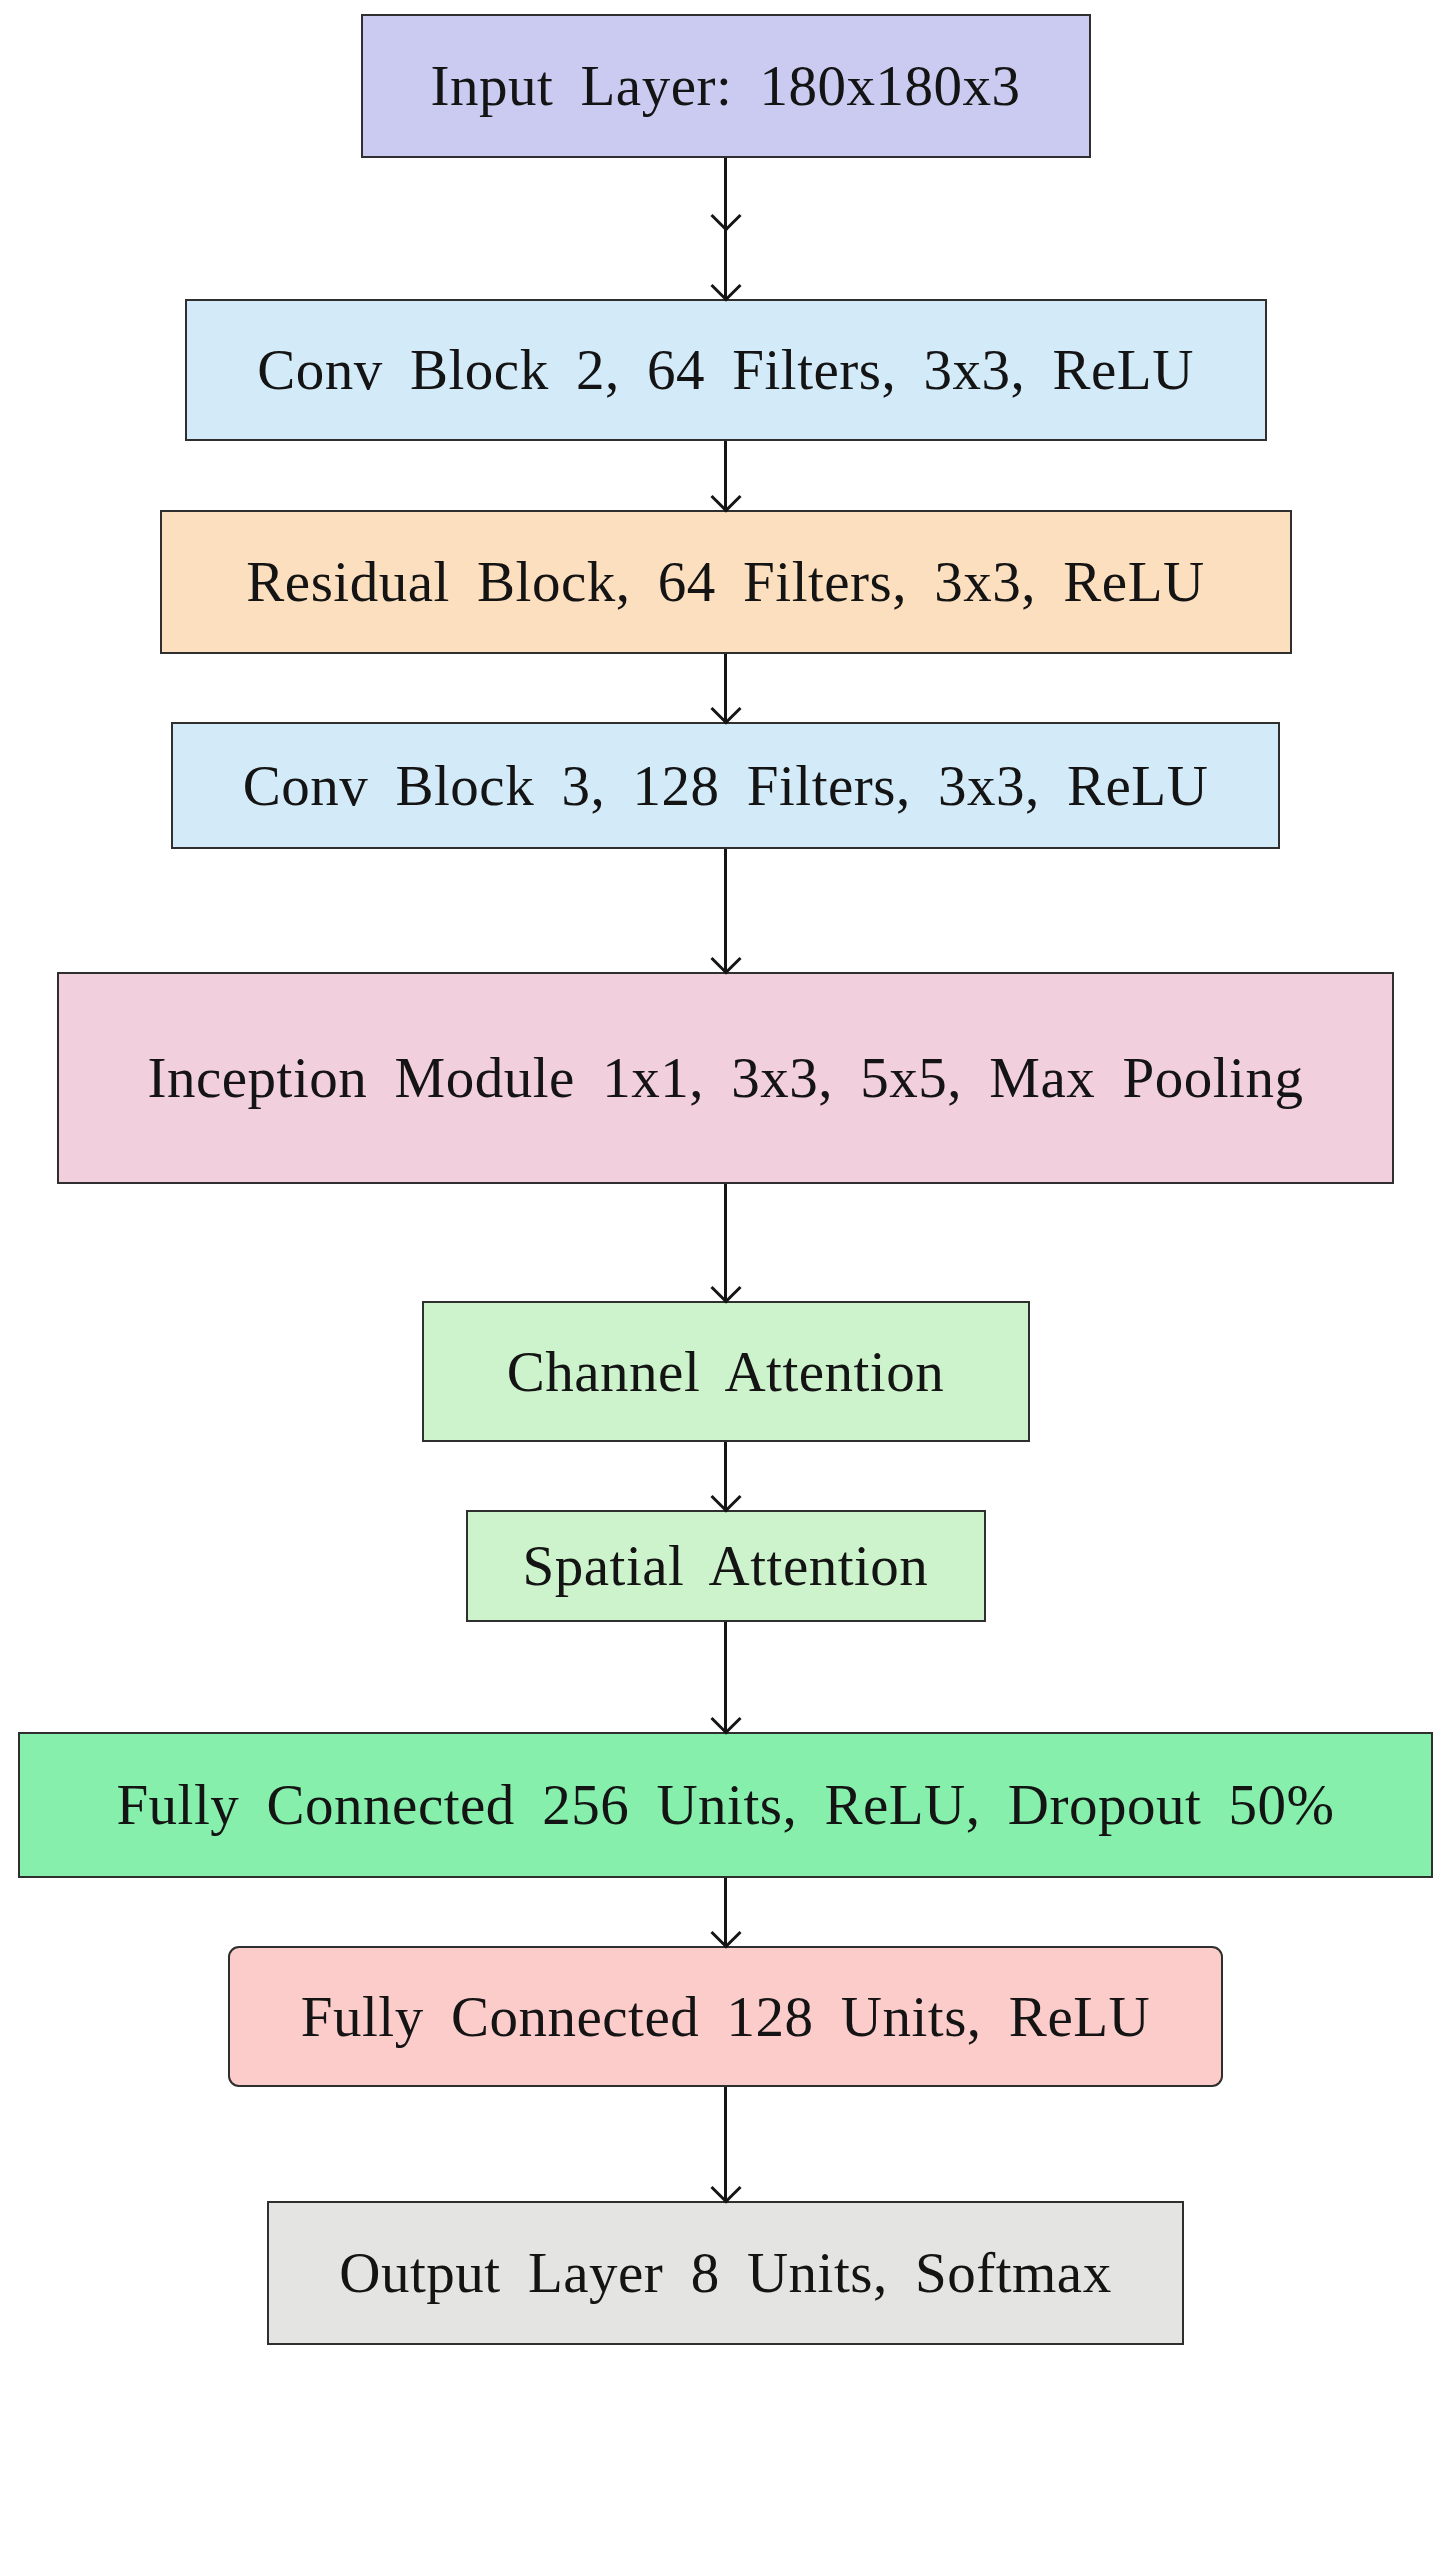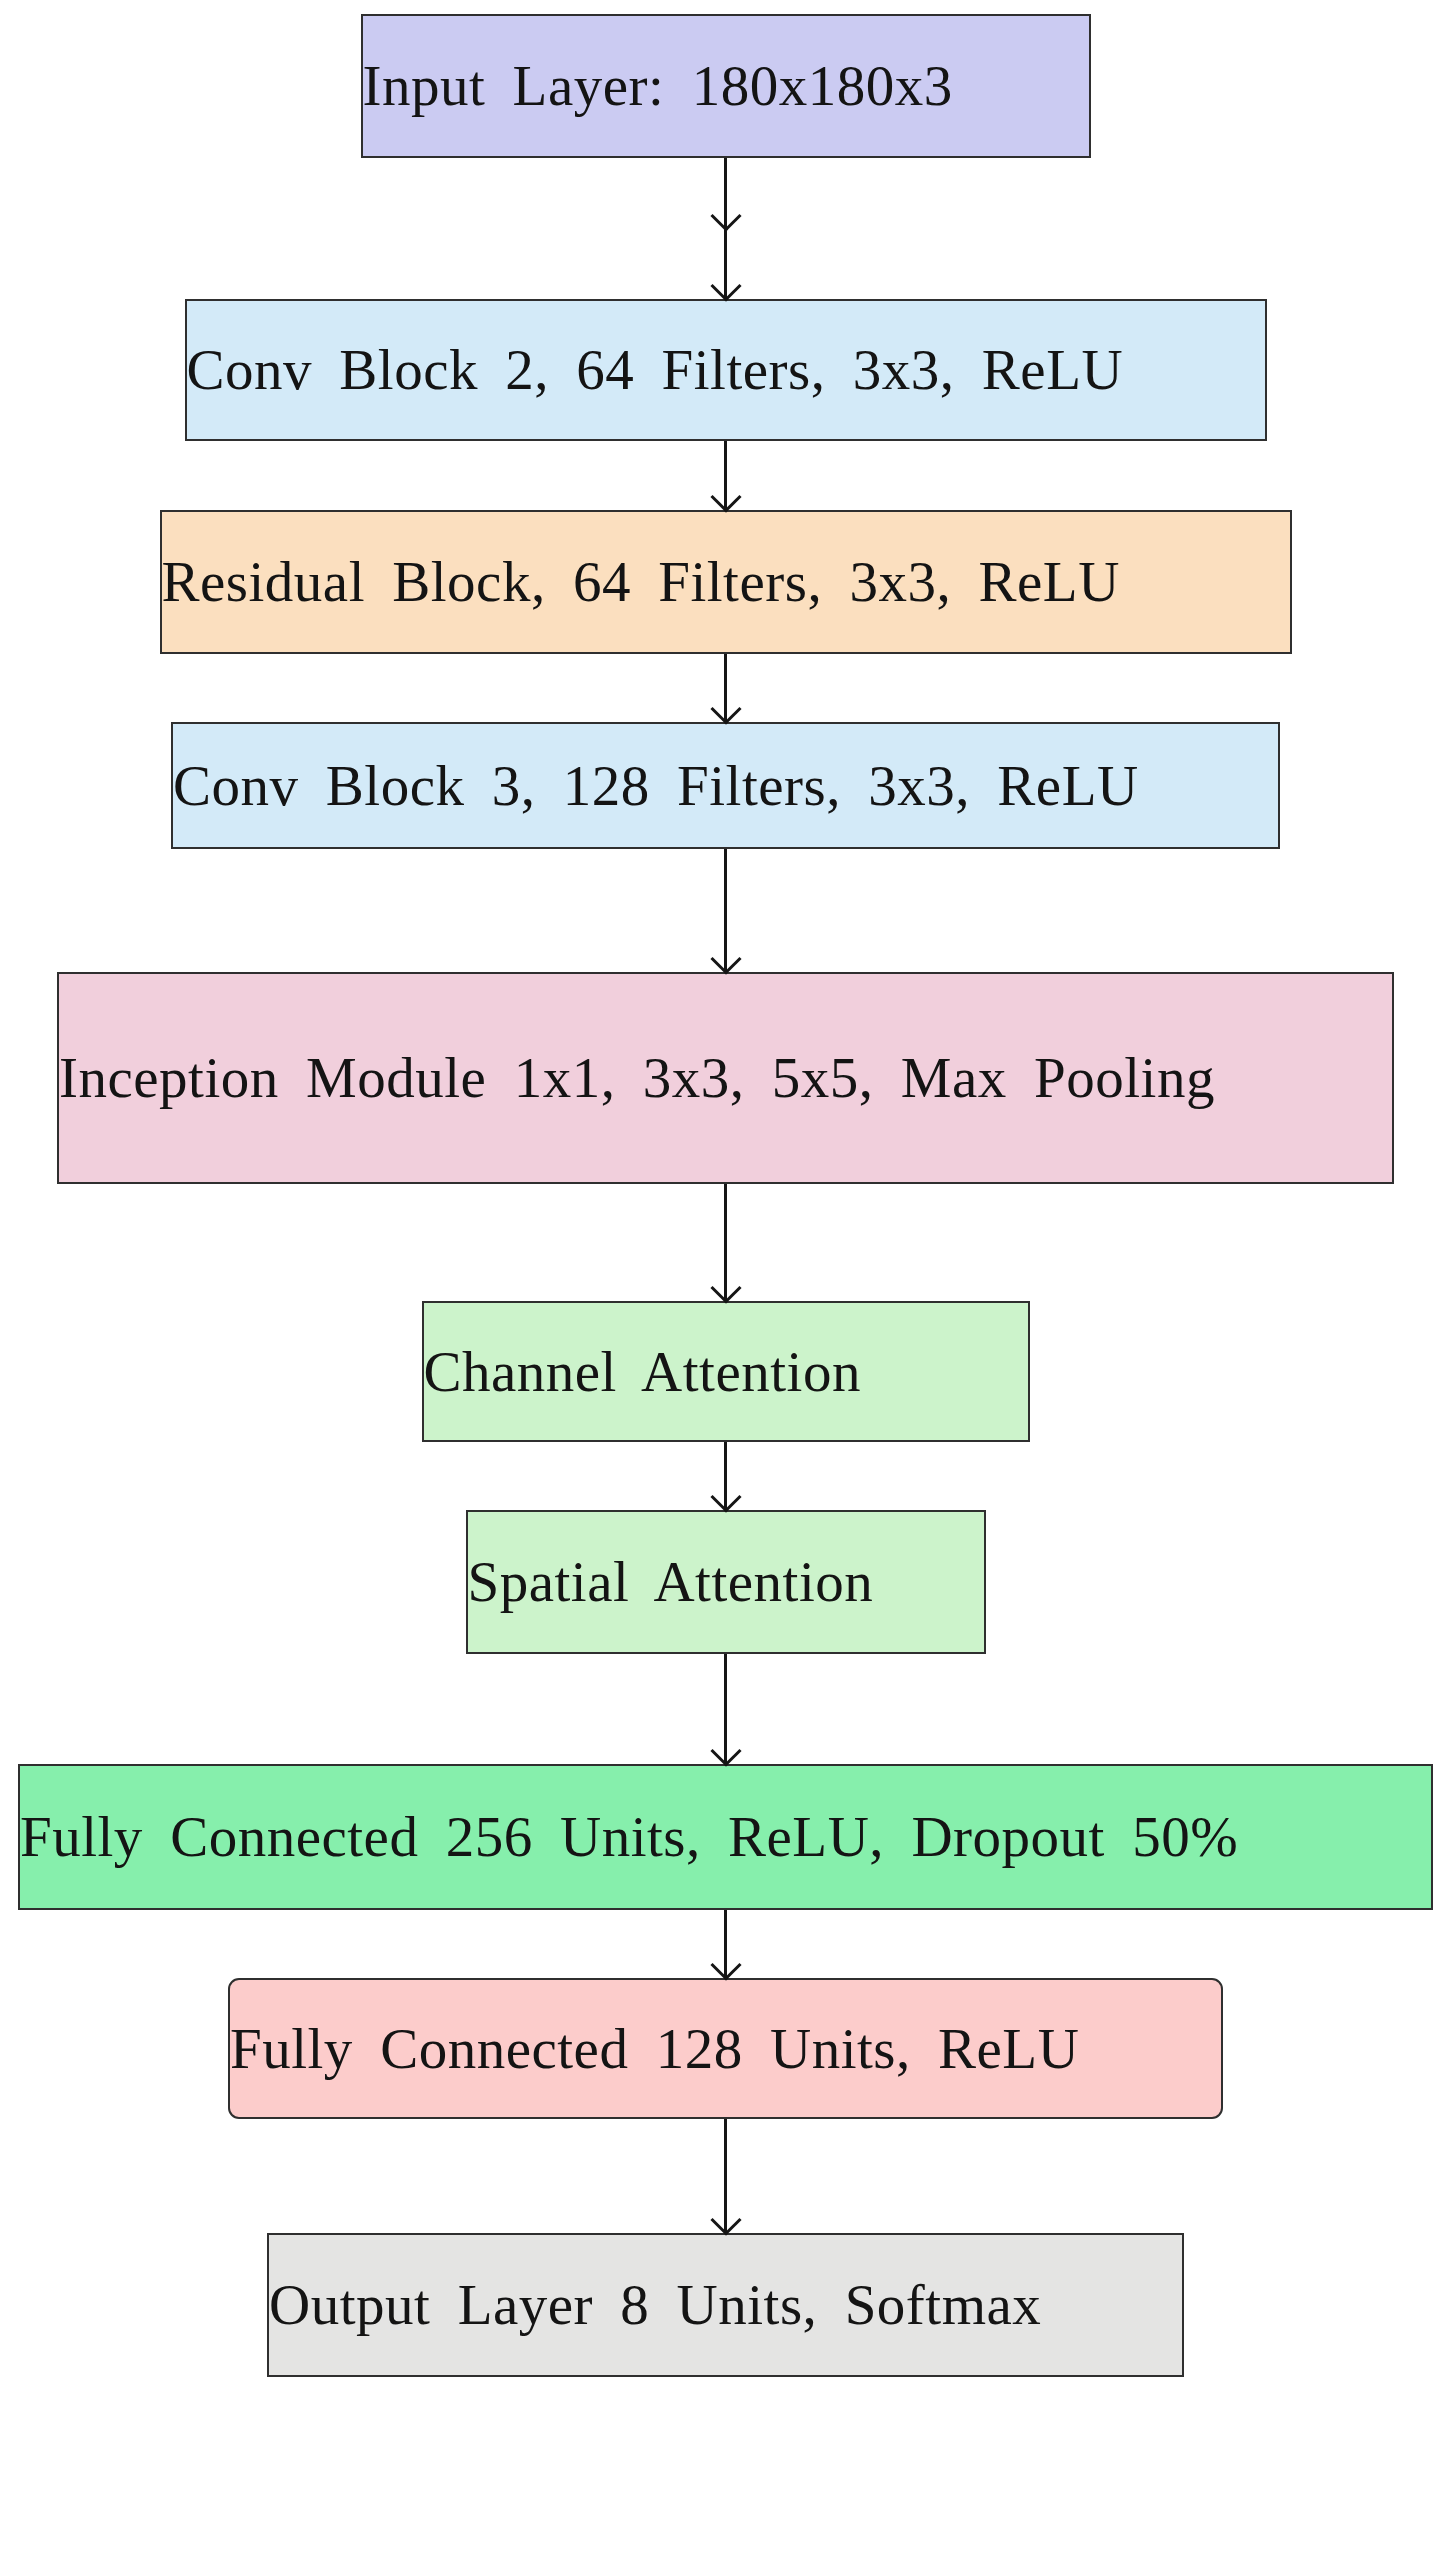--- a/index.html
+++ b/index.html
@@ -13,41 +13,41 @@
   body{
     width:1451px;height:2563px;overflow:hidden;
     font-family:"Liberation Serif","DejaVu Serif",serif;
   }
   .diagram{
     width:1451px;height:2563px;
     display:flex;flex-direction:column;align-items:center;
     padding-top:13.7px;
   }
   .node{
-    display:flex;align-items:center;justify-content:flex-start;
+    display:flex;align-items:center;justify-content:center;
     border:2.7px solid var(--border-color);
     flex:0 0 auto;
     text-align:center;
   }
   .node span{
     color:var(--text-color);
     font-size:57px;
     letter-spacing:0.5px;
     word-spacing:0.22em;
     white-space:nowrap;
   }
   
   .n0{width:730px;height:144px}
   .n1{width:1082px;height:143px}
   .n2{width:1082px;height:142px}
   .n3{width:1132px;height:144px}
   .n4{width:1109px;height:127px}
   .n5{width:1337px;height:212px}
   .n6{width:608px;height:141px}
-  .n7{width:520px;height:144px}
+  .n7{width:520px;height:112px}
   .n8{width:1415px;height:146px}
   .n9{width:995px;height:141px}
   .n10{width:917px;height:144px}
   
   .arrow{
     position:relative;
     width:3.7px;
     background:var(--arrow-color);
     flex:0 0 auto;
   }

